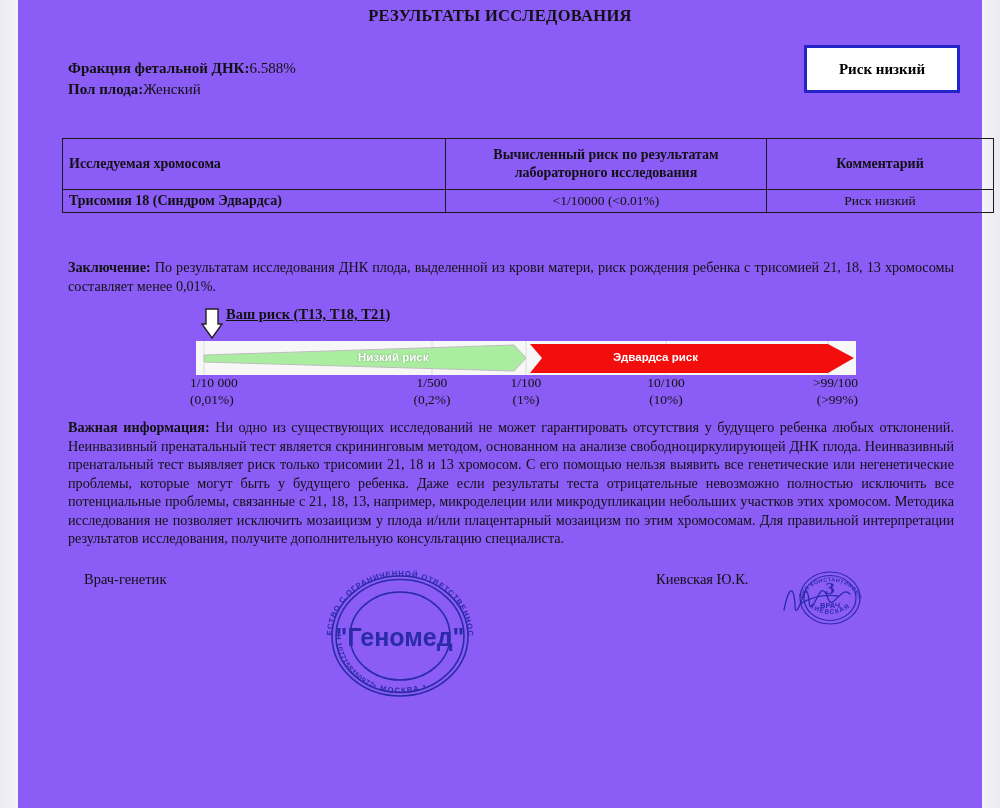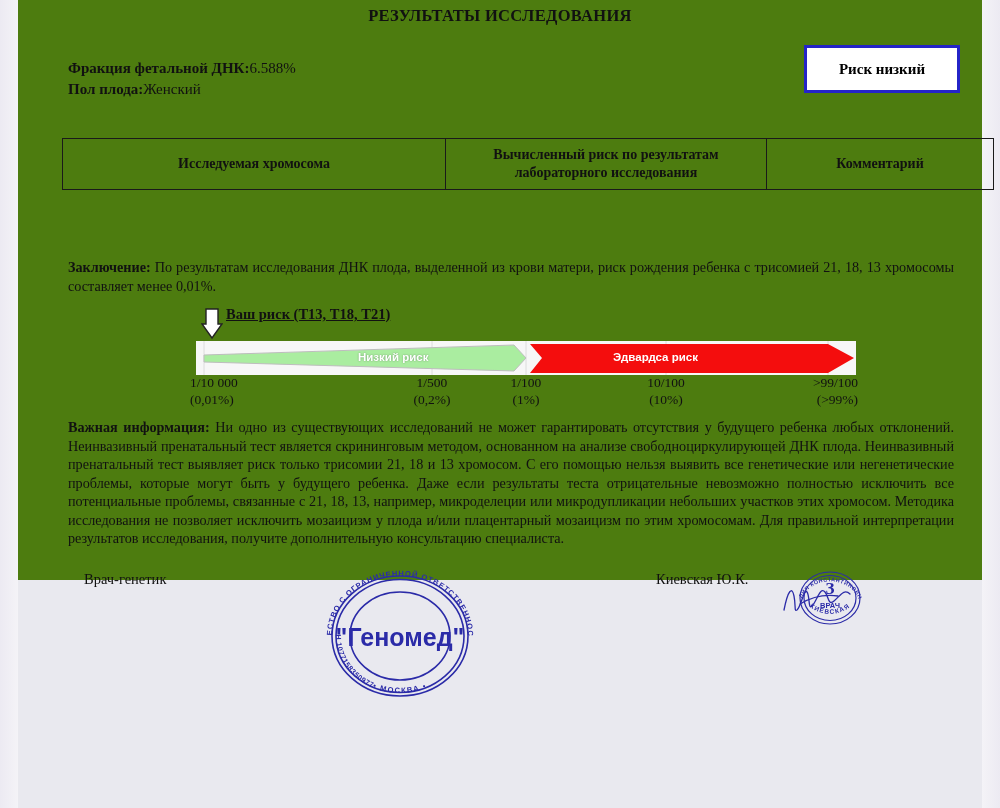--- a/index.html
+++ b/index.html
@@ -15,22 +15,22 @@
     color: #111;
     overflow: hidden;
   }
 
   
   #page {
     position: absolute;
     left: 18px;
     top: 0;
     width: 964px;
-    height: 580px;
-    background: #4d7c0f;
+    height: 808px;
+    background: #8b5cf6;
     box-sizing: border-box;
   }
   .gutter {
     position: absolute;
     top: 0;
     width: 18px;
     height: 808px;
     background: linear-gradient(to right, #eceaf2, #f4f3f7);
   }
   .gutter.left  { left: 0; }
@@ -90,21 +90,21 @@
     border: 1px solid #1a1a1a;
     padding: 3px 6px;
     vertical-align: middle;
   }
   #results-table thead th {
     font-weight: bold;
     font-size: 14px;
     line-height: 18px;
     padding: 7px 6px;
   }
-  #results-table .c-chrom { width: 370px; text-align: center; }
+  #results-table .c-chrom { width: 370px; text-align: left; }
   #results-table .c-risk  { width: 308px; text-align: center; }
   #results-table .c-comm  { width: 214px; text-align: center; }
   #results-table tbody td.c-chrom { font-weight: bold; font-size: 14px; }
   #results-table tbody td.c-risk,
   #results-table tbody td.c-comm { font-weight: normal; }
 
   
   .para {
     position: absolute;
     left: 50px;
@@ -229,20 +229,25 @@
 
   <table id="results-table">
     <thead>
       <tr>
         <th class="c-chrom">Исследуемая хромосома</th>
         <th class="c-risk">Вычисленный риск по результатам лабораторного исследования</th>
         <th class="c-comm">Комментарий</th>
       </tr>
     </thead>
     <tbody>
+      <tr>
+        <td class="c-chrom">Трисомия 18 (Синдром Эдвардса)</td>
+        <td class="c-risk">&lt;1/10000 (&lt;0.01%)</td>
+        <td class="c-comm">Риск низкий</td>
+      </tr>
     </tbody>
   </table>
 
   <div class="para" id="conclusion"><b>Заключение:</b><span> По результатам исследования ДНК плода, выделенной из крови матери, риск рождения ребенка с трисомией 21, 18, 13 хромосомы составляет менее 0,01%.</span></div>
 
   <div id="risk-scale">
 
     <svg id="your-risk-pointer" viewBox="0 0 22 32">
       <polygon points="5,1 17,1 17,16 21,16 11,30 1,16 5,16" fill="#ffffff" stroke="#222222" stroke-width="1.4"></polygon>
     </svg>

